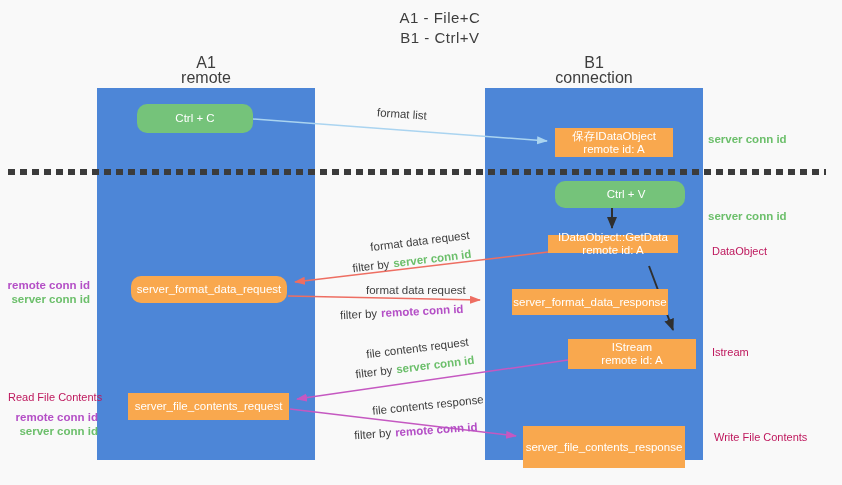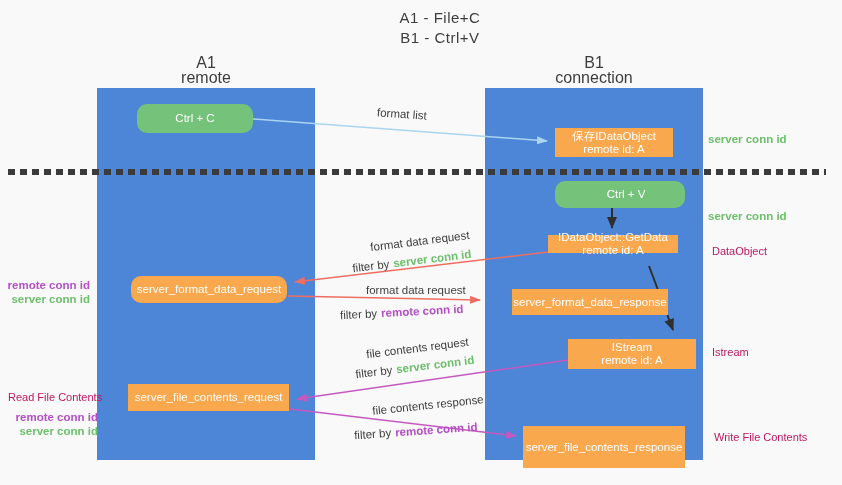--- a/index.html
+++ b/index.html
@@ -101,21 +101,21 @@
 
   <div class="node orange" style="left:488px;top:289px;width:156px;height:26px;margin-left:24px;">
     <span>server_format_data_response</span>
   </div>
 
   <div class="node orange" style="left:568px;top:339px;width:128px;height:30px;">
     <span>IStream</span>
     <span>remote id: A</span>
   </div>
 
-  <div class="node orange" style="left:128px;top:384px;width:161px;height:27px;">
+  <div class="node orange" style="left:128px;top:393px;width:161px;height:27px;">
     <span>server_file_contents_request</span>
   </div>
 
   <div class="node orange" style="left:523px;top:426px;width:162px;height:42px;">
     <span>server_file_contents_response</span>
   </div>
 
   <div class="elabel" style="left:377px;top:108px;transform:rotate(4deg);">format list</div>
 
   <div class="elabel" style="left:370px;top:235px;transform:rotate(-7deg);">format data request</div>

